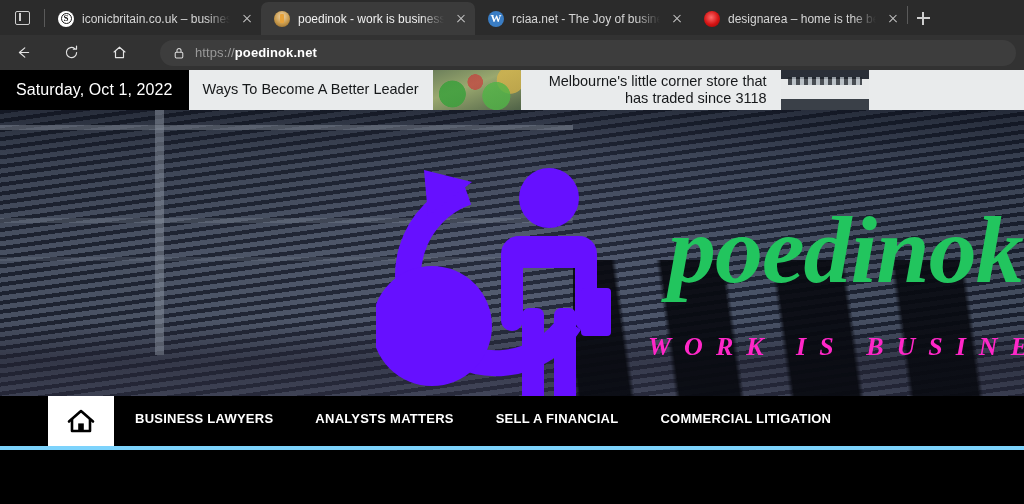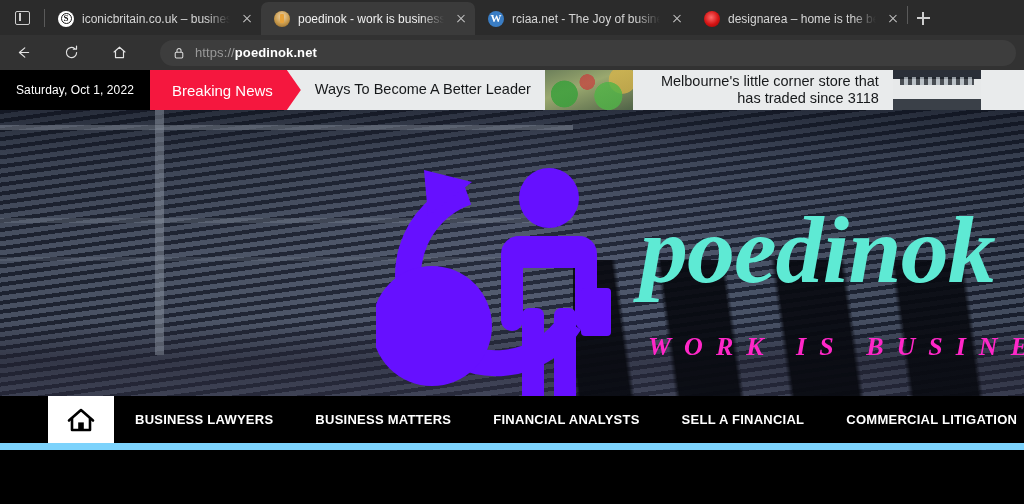--- a/index.html
+++ b/index.html
@@ -127,21 +127,21 @@
   .url-host { color: #ffffff; font-weight: bold; }
 
   
   .page { position: absolute; top: 70px; left: 0; width: 1024px; height: 434px; overflow: hidden; background:#000; }
 
   
   .newsbar { height: 40px; display: flex; background: #e9ebec; position: relative; }
   .news-date {
     background: #000; color: #fff;
     display: flex; align-items: center; justify-content: center;
-    padding: 0 16px; font-size: 12px; white-space: nowrap;
+    padding: 0 16px; font-size: 16px; white-space: nowrap;
     flex: 0 0 auto; letter-spacing: .1px;
   }
   .news-label {
     background: #f5173e; color: #fff;
     display: flex; align-items: center; padding: 0 28px 0 22px;
     font-size: 15px; white-space: nowrap; flex: 0 0 auto;
     position: relative;
     clip-path: polygon(0 0, calc(100% - 14px) 0, 100% 50%, calc(100% - 14px) 100%, 0 100%);
   }
   .news-items { flex: 1 1 auto; display: flex; min-width: 0; overflow: hidden; text-align: right; }
@@ -215,41 +215,41 @@
   .hero-dim { position: absolute; inset: 0; background: rgba(10,12,24,.30); }
 
   .hero-brand {
     position: absolute; left: 0; top: 0; width: 1024px; height: 340px;
   }
   .brand-logo {
     position: absolute; left: 376px; top: 48px; width: 236px; height: 250px;
   }
   .brand-logo svg { display: block; }
   .brand-word {
-    position: absolute; left: 640px; top: 92px;
+    position: absolute; left: 668px; top: 92px;
     font-family: "Liberation Serif", serif;
     font-style: italic; font-weight: bold;
     font-size: 96px; line-height: 1;
-    color: #5eead4; white-space: nowrap;
+    color: #22c55e; white-space: nowrap;
     letter-spacing: -1px;
     text-align: right;
   }
   .brand-tag {
     position: absolute; left: 648px; top: 222px;
     font-family: "Liberation Serif", serif;
     font-style: italic; font-weight: bold;
     font-size: 26px; color: #ff27c8;
     letter-spacing: 13px; white-space: nowrap;
   }
 
   
   .mainnav {
     position: absolute; left: 0; bottom: 0; width: 1024px; height: 54px;
-    background: #000; border-bottom: 7px solid #7dd3fc;
-    display: flex; align-items: flex-end;
+    background: #000; border-bottom: 4px solid #7dd3fc;
+    display: flex; align-items: flex-start;
   }
   .nav-home {
     width: 66px; margin: 0 0 0 48px;
     background: #fff; display: flex; align-items: center; justify-content: center;
     flex: 0 0 auto; align-self: stretch;
   }
   .nav-home svg { display: block; }
   .nav-links { display: flex; align-items: center; flex: 1 1 auto; min-width: 0; overflow: hidden; }
   .nav-link {
     color: #fff; font-size: 13px; font-weight: bold;
@@ -331,21 +331,20 @@
       <div class="url-text">
         <span class="url-scheme">https://</span><span class="url-host">poedinok.net</span>
       </div>
     </div>
   </div>
 
   <div class="page">
 
     <div class="newsbar">
       <div class="news-date">Saturday, Oct 1, 2022</div>
-      <div class="news-label">Breaking News</div>
       <div class="news-items">
         <div class="news-item news-first-headline">
           <div class="headline">Ways To Become A Better Leader</div>
         </div>
         <div class="news-item">
           <div class="news-thumb thumb-market"></div>
           <div class="headline">Melbourne's little corner store that has traded since 3118</div>
         </div>
         <div class="news-item">
           <div class="news-thumb thumb-store"></div>
@@ -386,22 +385,21 @@
       <div class="mainnav">
         <div class="nav-home">
           <svg width="30" height="28" viewBox="0 0 30 28">
             <path d="M3 14.5 L15 4 L27 14.5" fill="none" stroke="#000" stroke-width="2.6" stroke-linejoin="round" stroke-linecap="round"></path>
             <path d="M6 12.6 V24 H24 V12.6" fill="none" stroke="#000" stroke-width="2.6" stroke-linejoin="round" stroke-linecap="round"></path>
             <rect x="12.2" y="16.4" width="5.6" height="7.6" fill="#000"></rect>
           </svg>
         </div>
         <div class="nav-links">
           <a class="nav-link">BUSINESS LAWYERS</a>
-          <a class="nav-link">BUSINESS MATTERS</a>
-          <a class="nav-link">FINANCIAL ANALYSTS</a>
+          <a class="nav-link">ANALYSTS MATTERS</a>
           <a class="nav-link">SELL A FINANCIAL</a>
           <a class="nav-link">COMMERCIAL LITIGATION</a>
 
         </div>
       </div>
     </div>
   </div>
 </div>
 
 </body></html>

